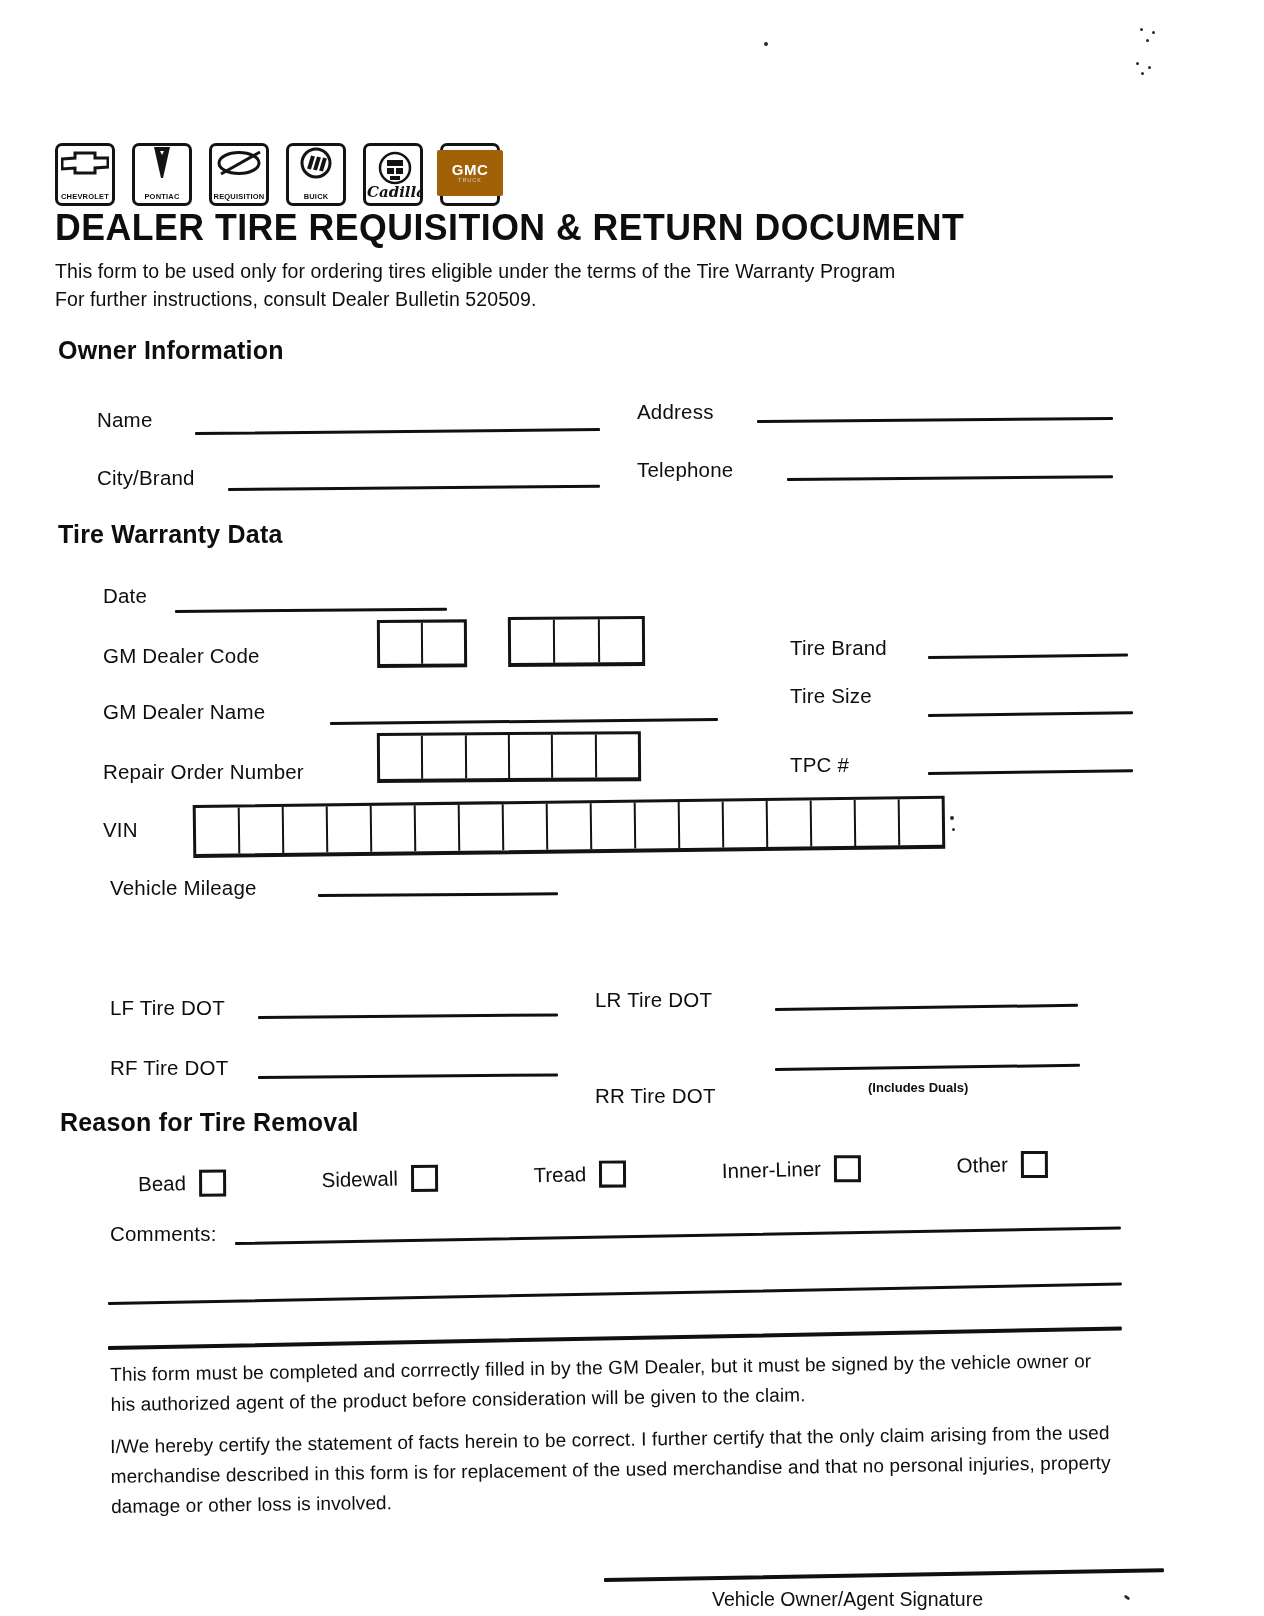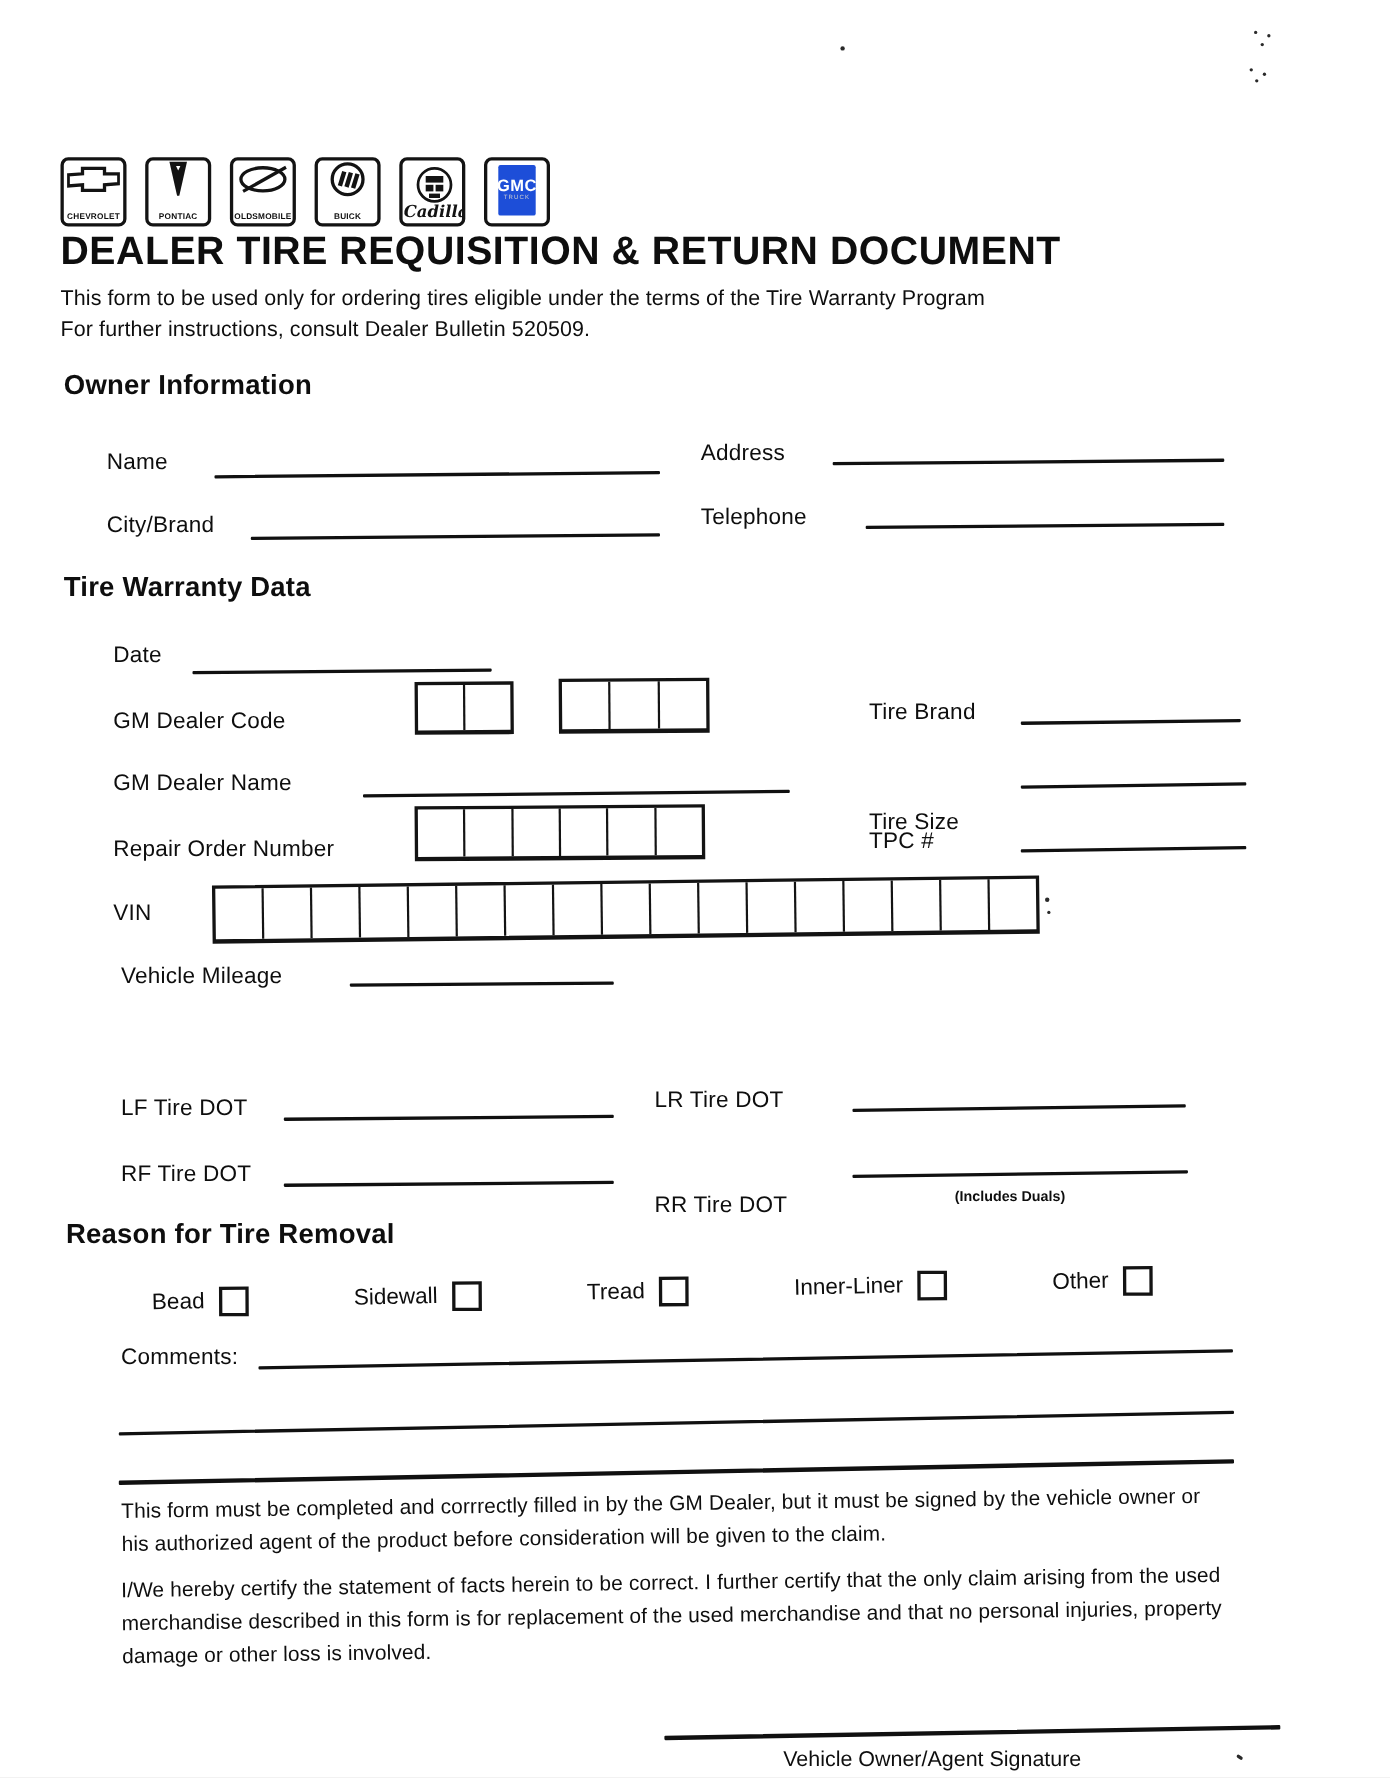--- a/index.html
+++ b/index.html
@@ -21,21 +21,21 @@
   
   .cellbox{position:absolute;display:flex;border:3px solid #131313;border-bottom-width:4px;background:#fff;box-sizing:border-box;transform-origin:left center;}
   .cellbox .cell{flex:1;}
   .cellbox .cell + .cell{border-left:2.5px solid #131313;}
   
   .logos{position:absolute;left:55px;top:143px;display:flex;gap:17px;}
   .logo-tile{width:60px;height:63px;border:3px solid #131313;border-radius:7px;box-sizing:border-box;
     display:flex;flex-direction:column;align-items:center;justify-content:flex-start;background:#fff;position:relative;}
   .logo-art{flex:1;display:flex;align-items:center;justify-content:center;width:100%;}
   .logo-label{font-size:7.5px;font-weight:bold;letter-spacing:0.2px;line-height:9px;padding-bottom:2px;white-space:nowrap;margin-top:12px;}
-  .gmc-badge{width:34px;height:46px;margin-top:4px;background:#1d4ed8;color:#fff;display:flex;flex-direction:column;
+  .gmc-badge{width:66px;height:46px;margin-top:4px;background:#a16207;color:#fff;display:flex;flex-direction:column;
     align-items:center;justify-content:center;border-radius:2px;}
   .gmc-main{font-size:15px;font-weight:bold;letter-spacing:0.5px;line-height:15px;}
   .gmc-sub{font-size:5.5px;letter-spacing:1px;line-height:7px;color:#cfcfcf;}
   
   .cb-row{position:absolute;left:138px;top:1152px;width:910px;height:44px;display:flex;align-items:center;
     justify-content:space-between;transform:rotate(-1.3deg);transform-origin:center;}
   .cb-item{display:flex;align-items:center;gap:13px;}
   .cb-label{font-size:20.5px;white-space:nowrap;}
   .cb-box{width:21px;height:21px;border:3px solid #131313;display:inline-block;background:#fff;transform:rotate(1deg);}
   
@@ -77,21 +77,21 @@
       </div>
       <div class="logo-label">PONTIAC</div>
     </div>
     <div class="logo-tile">
       <div class="logo-art">
         <svg width="50" height="30" viewBox="0 0 50 30">
           <ellipse cx="25" cy="15" rx="20" ry="10.5" fill="none" stroke="#131313" stroke-width="3"></ellipse>
           <line x1="7" y1="26" x2="46" y2="4" stroke="#131313" stroke-width="3"></line>
         </svg>
       </div>
-      <div class="logo-label">OLDSMOBILE</div>
+      <div class="logo-label">REQUISITION</div>
     </div>
     <div class="logo-tile">
       <div class="logo-art">
         <svg width="34" height="34" viewBox="0 0 34 34">
           <circle cx="17" cy="17" r="14" fill="none" stroke="#131313" stroke-width="3"></circle>
           <line x1="10" y1="23" x2="14" y2="10" stroke="#131313" stroke-width="4"></line>
           <line x1="16" y1="24" x2="20" y2="11" stroke="#131313" stroke-width="4"></line>
           <line x1="22" y1="25" x2="26" y2="12" stroke="#131313" stroke-width="4"></line>
         </svg>
       </div>
@@ -148,21 +148,21 @@
   <div class="cellbox" style="left:508px;top:617px;width:137px;height:50px;transform:rotate(-0.4deg);">
       <div class="cell"></div>
       <div class="cell"></div>
       <div class="cell"></div>
     </div>
   <div class="abs lbl" style="left:790px;top:636px;">Tire Brand</div>
   <div class="rule" style="left:928px;top:656px;width:200px;transform:rotate(-0.7deg);"></div>
 
   <div class="abs lbl" style="left:103px;top:700px;">GM Dealer Name</div>
   <div class="rule" style="left:330px;top:722px;width:388px;transform:rotate(-0.6deg);"></div>
-  <div class="abs lbl" style="left:790px;top:736px;">Tire Size</div>
+  <div class="abs lbl" style="left:790px;top:684px;">Tire Size</div>
   <div class="rule" style="left:928px;top:714px;width:205px;transform:rotate(-0.8deg);"></div>
 
   <div class="abs lbl" style="left:103px;top:760px;">Repair Order Number</div>
   <div class="cellbox" style="left:377px;top:733px;width:264px;height:50px;transform:rotate(-0.4deg);">
       <div class="cell"></div>
       <div class="cell"></div>
       <div class="cell"></div>
       <div class="cell"></div>
       <div class="cell"></div>
       <div class="cell"></div>

